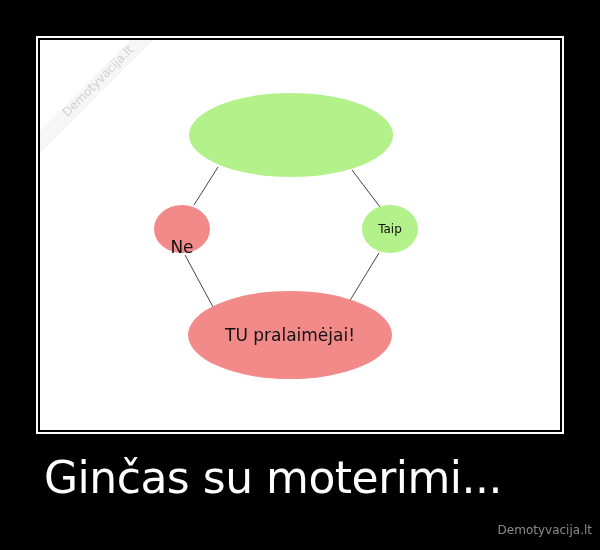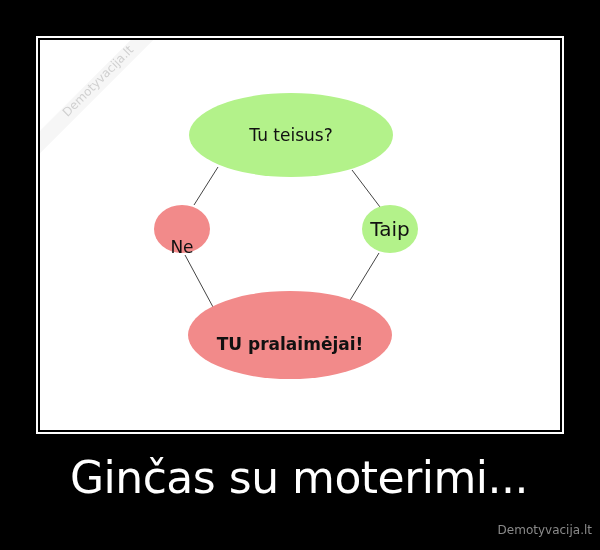--- a/index.html
+++ b/index.html
@@ -24,22 +24,22 @@
       position: absolute; left: -12px; top: 34px; width: 140px;
       transform: rotate(-45deg); transform-origin: center;
       color: #d0d0d0; font-size: 12px; font-family: "DejaVu Sans", sans-serif;
       text-align: center;
     }
     .watermark-band {
       position: absolute; left: -40px; top: 34px; width: 200px; height: 16px;
       transform: rotate(-45deg); background: rgba(230,230,230,0.35);
     }
     .caption {
-      position: absolute; left: 0; top: 452px; width: 528px; text-align: right;
-      color: #fff; font-size: 44px; font-family: "DejaVu Sans", sans-serif; letter-spacing: -0.5px;
+      position: absolute; left: 0; top: 452px; width: 528px; text-align: left;
+      color: #fff; font-size: 44px; font-family: "DejaVu Sans", sans-serif; letter-spacing: -0.5px; padding-left: 44px;
     }
     .site {
       position: absolute; right: 8px; top: 523px; color: #8a8a8a; font-size: 12px;
       font-family: "DejaVu Sans", sans-serif;
     }
   </style>
 </head>
 <body>
 
 <div class="frame-outer"></div>
@@ -53,20 +53,19 @@
     <line x1="312" y1="130" x2="340" y2="167" stroke="#444" stroke-width="1"></line>
     <line x1="145" y1="215" x2="173" y2="267" stroke="#444" stroke-width="1"></line>
     <line x1="339" y1="213" x2="309" y2="262" stroke="#444" stroke-width="1"></line>
 
     <ellipse cx="251" cy="95" rx="102" ry="42" fill="#b3f28a"></ellipse>
     <ellipse cx="142" cy="189" rx="28" ry="24" fill="#f28a8a"></ellipse>
     <ellipse cx="350" cy="189" rx="28" ry="24" fill="#b3f28a"></ellipse>
     <ellipse cx="250" cy="295" rx="102" ry="44" fill="#f28a8a"></ellipse>
   </svg>
 
-  <div class="node-label" style="left:251px; top:95px; font-size:17px;">Tu teisus?</div>
   <div class="node-label" style="left:142px; top:189px; font-size:17px;margin-top:18px;">Ne</div>
-  <div class="node-label" style="left:350px; top:189px; font-size:20px;">Taip</div>
-  <div class="node-label" style="left:250px; top:304px; font-size:17px;font-weight:bold;">TU pralaimėjai!</div>
+  <div class="node-label" style="left:350px; top:189px; font-size:12px;">Taip</div>
+  <div class="node-label" style="left:250px; top:295px; font-size:17px;">TU pralaimėjai!</div>
 </div>
 
 <div class="caption">Ginčas su moterimi...</div>
 <div class="site">Demotyvacija.lt</div>
 
 </body></html>

